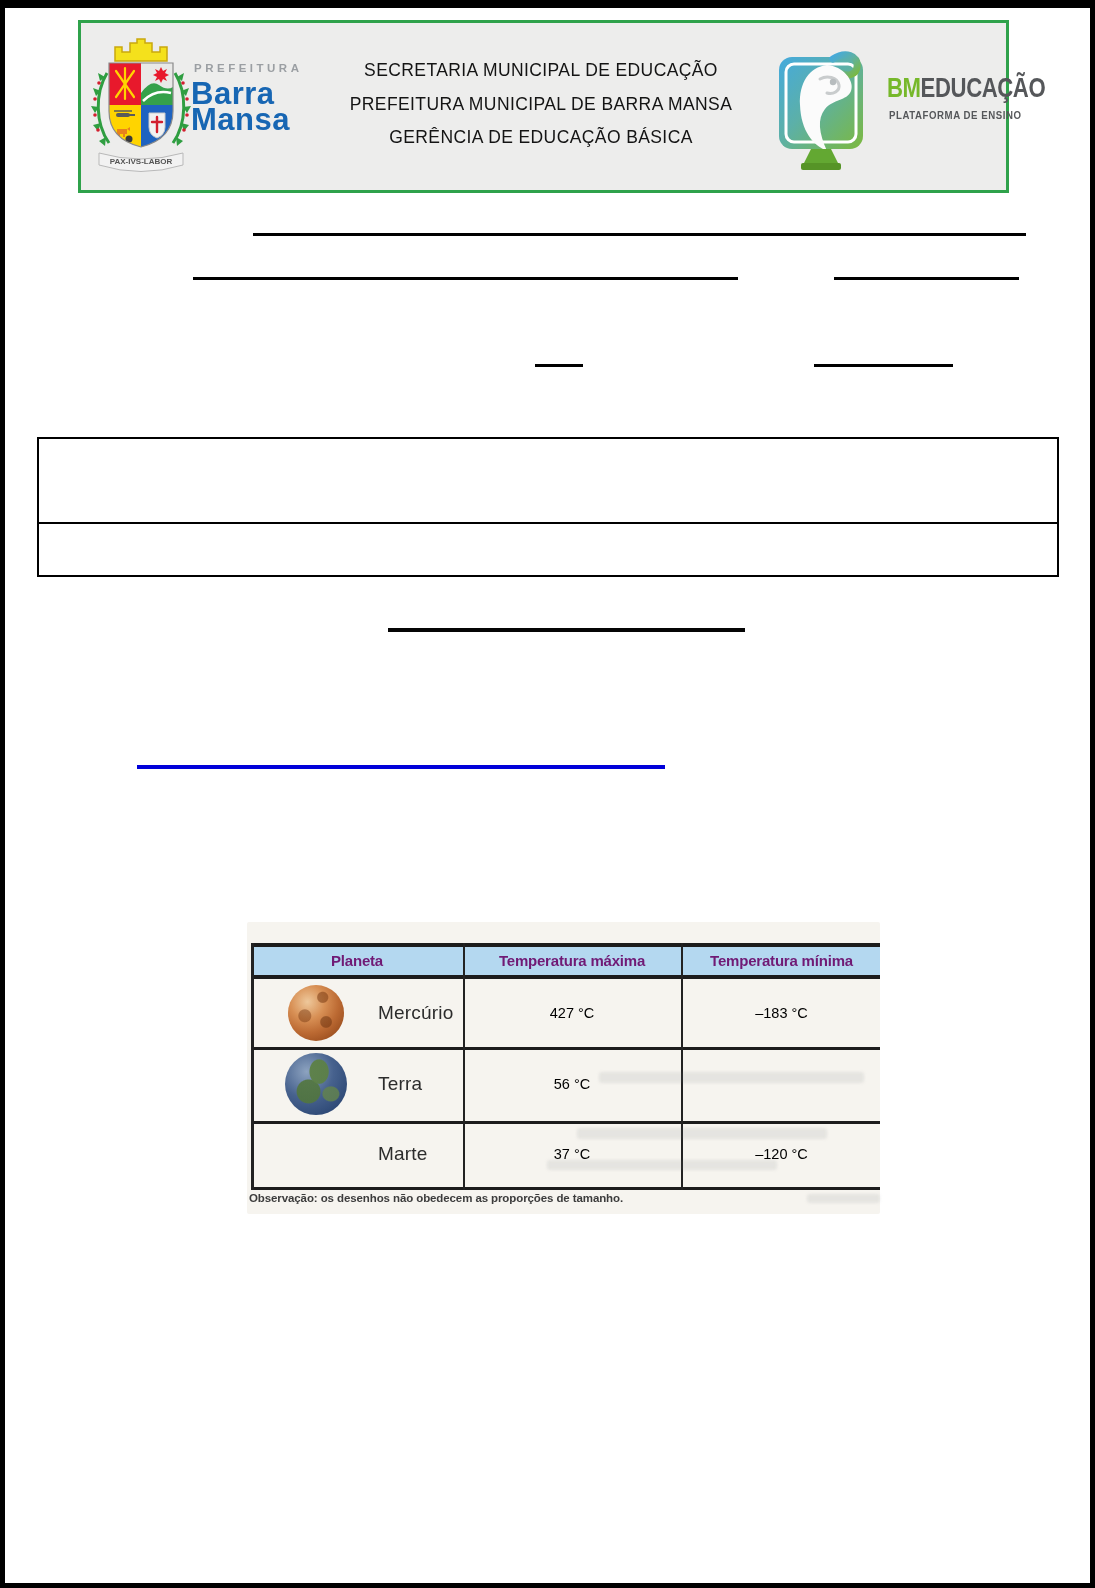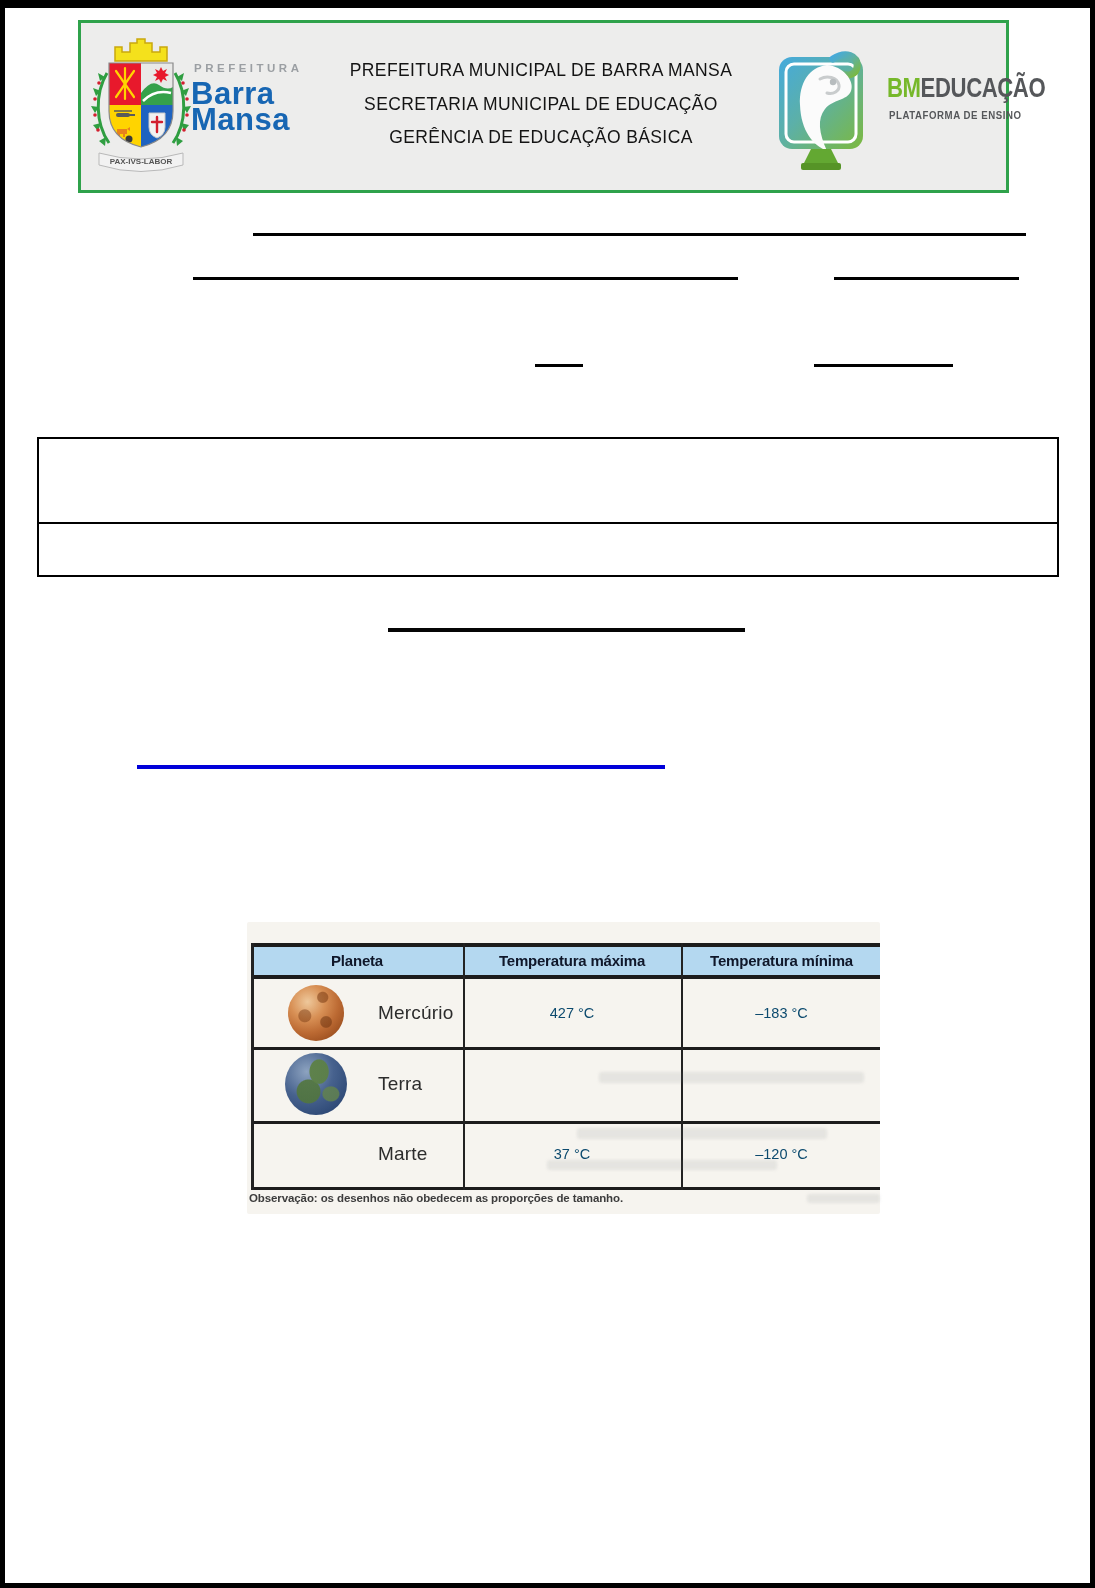--- a/index.html
+++ b/index.html
@@ -67,21 +67,21 @@
   .scan .hl-r2{top:199px;height:3px;}
   .scan .hl-bot{top:265px;height:3px;}
   .scan .vline{position:absolute;top:21px;height:247px;background:#222;}
   .scan .vl-left{left:4px;width:3px;}
   .scan .vl-c1{left:216px;width:2px;}
   .scan .vl-c2{left:434px;width:2px;}
   .scan .head-row{
     position:absolute;left:7px;top:25px;width:626px;height:28px;background:#b4d8f0;
   }
   .scan .th{position:absolute;top:25px;height:36px;line-height:28px;text-align:center;
-    font-weight:bold;font-size:15px;color:#0f172a;letter-spacing:-0.2px;}
+    font-weight:bold;font-size:15px;color:#701a75;letter-spacing:-0.2px;}
   .th-planet{left:4px;width:212px;}
   .th-max{left:216px;width:218px;border-radius:11px;}
   .th-min{left:436px;width:197px;}
   .t-row{position:absolute;left:0;width:633px;}
   .t-row.r1{top:57px;height:68px;}
   .t-row.r2{top:125px;height:74px;}
   .t-row.r3{top:199px;height:66px;}
   .p-img{position:absolute;border-radius:50%;}
   .r1 .p-img{left:41px;top:6px;width:56px;height:56px;
     background:
@@ -100,21 +100,21 @@
   .r3 .p-img{left:40px;top:3px;width:60px;height:60px;
     background:
       radial-gradient(ellipse at 66% 30%, rgba(88,94,74,.7) 0 22%, transparent 24%),
       radial-gradient(ellipse at 72% 64%, rgba(99,102,80,.55) 0 17%, transparent 19%),
       radial-gradient(ellipse at 40% 80%, rgba(110,108,86,.4) 0 15%, transparent 17%),
       radial-gradient(circle at 40% 35%, #ecc astronomy 0%, #e6c089 0%, #d9a360 42%, #c08448 72%, #a8753e 100%);
   }
   .p-name{position:absolute;left:131px;top:0;height:100%;display:flex;align-items:center;
     font-size:19px;color:#2c2c2c;letter-spacing:0.2px;}
   .p-max,.p-min{position:absolute;top:0;height:100%;display:flex;align-items:center;justify-content:center;
-    font-size:14.5px;color:#0c4a6e;}
+    font-size:14.5px;color:#000000;}
   .p-max{left:216px;width:218px;}
   .p-min{left:436px;width:197px;}
   .scan-note{position:absolute;left:2px;top:270px;font-size:11.5px;font-weight:bold;color:#3c3c3c;letter-spacing:-0.1px;}
   .ghost{position:absolute;background:rgba(110,115,125,.12);filter:blur(1.5px);border-radius:3px;}
   .g1{left:352px;top:150px;width:265px;height:11px;}
   .g2{left:330px;top:206px;width:250px;height:11px;}
   .g3{left:300px;top:238px;width:230px;height:10px;}
   .g4{left:560px;top:272px;width:73px;height:9px;}
 </style>
 </head>
@@ -190,22 +190,22 @@
 
       <path d="M10,122 Q52,134 94,122 L94,134 Q52,147 10,134 Z" fill="#f2f2f2" stroke="#b9b9b9" stroke-width="1"></path>
       <text x="52" y="133" text-anchor="middle" font-size="8" font-weight="bold" fill="#555">PAX-IVS-LABOR</text>
     </svg>
 
     <div class="pref-label">PREFEITURA</div>
     <div class="city-line l1">Barra</div>
     <div class="city-line l2">Mansa</div>
 
     <div class="org-lines">
+      <div>SECRETARIA MUNICIPAL DE EDUCAÇÃO</div>
       <div>PREFEITURA MUNICIPAL DE BARRA MANSA</div>
-      <div>SECRETARIA MUNICIPAL DE EDUCAÇÃO</div>
       <div>GERÊNCIA DE EDUCAÇÃO BÁSICA</div>
     </div>
 
     <svg class="bm-logo-monitor" viewBox="0 0 92 126">
       <defs>
         <linearGradient id="mg" x1="0" y1="0" x2="1" y2="1">
           <stop offset="0" stop-color="#45aadd"></stop>
             <stop offset="0.45" stop-color="#5cb0a8"></stop>
             <stop offset="1" stop-color="#7cb93e"></stop>
         </linearGradient>
@@ -258,20 +258,21 @@
 
     <div class="t-row r1">
       <span class="p-img"></span>
       <span class="p-name">Mercúrio</span>
       <span class="p-max">427 °C</span>
       <span class="p-min">–183 °C</span>
     </div>
     <div class="t-row r2">
       <span class="p-img"></span>
       <span class="p-name">Terra</span>
+      <span class="p-max">56 °C</span>
     </div>
     <div class="t-row r3">
       <span class="p-img"></span>
       <span class="p-name">Marte</span>
       <span class="p-max">37 °C</span>
       <span class="p-min">–120 °C</span>
     </div>
 
     <div class="scan-note">Observação: os desenhos não obedecem as proporções de tamanho.</div>
 

